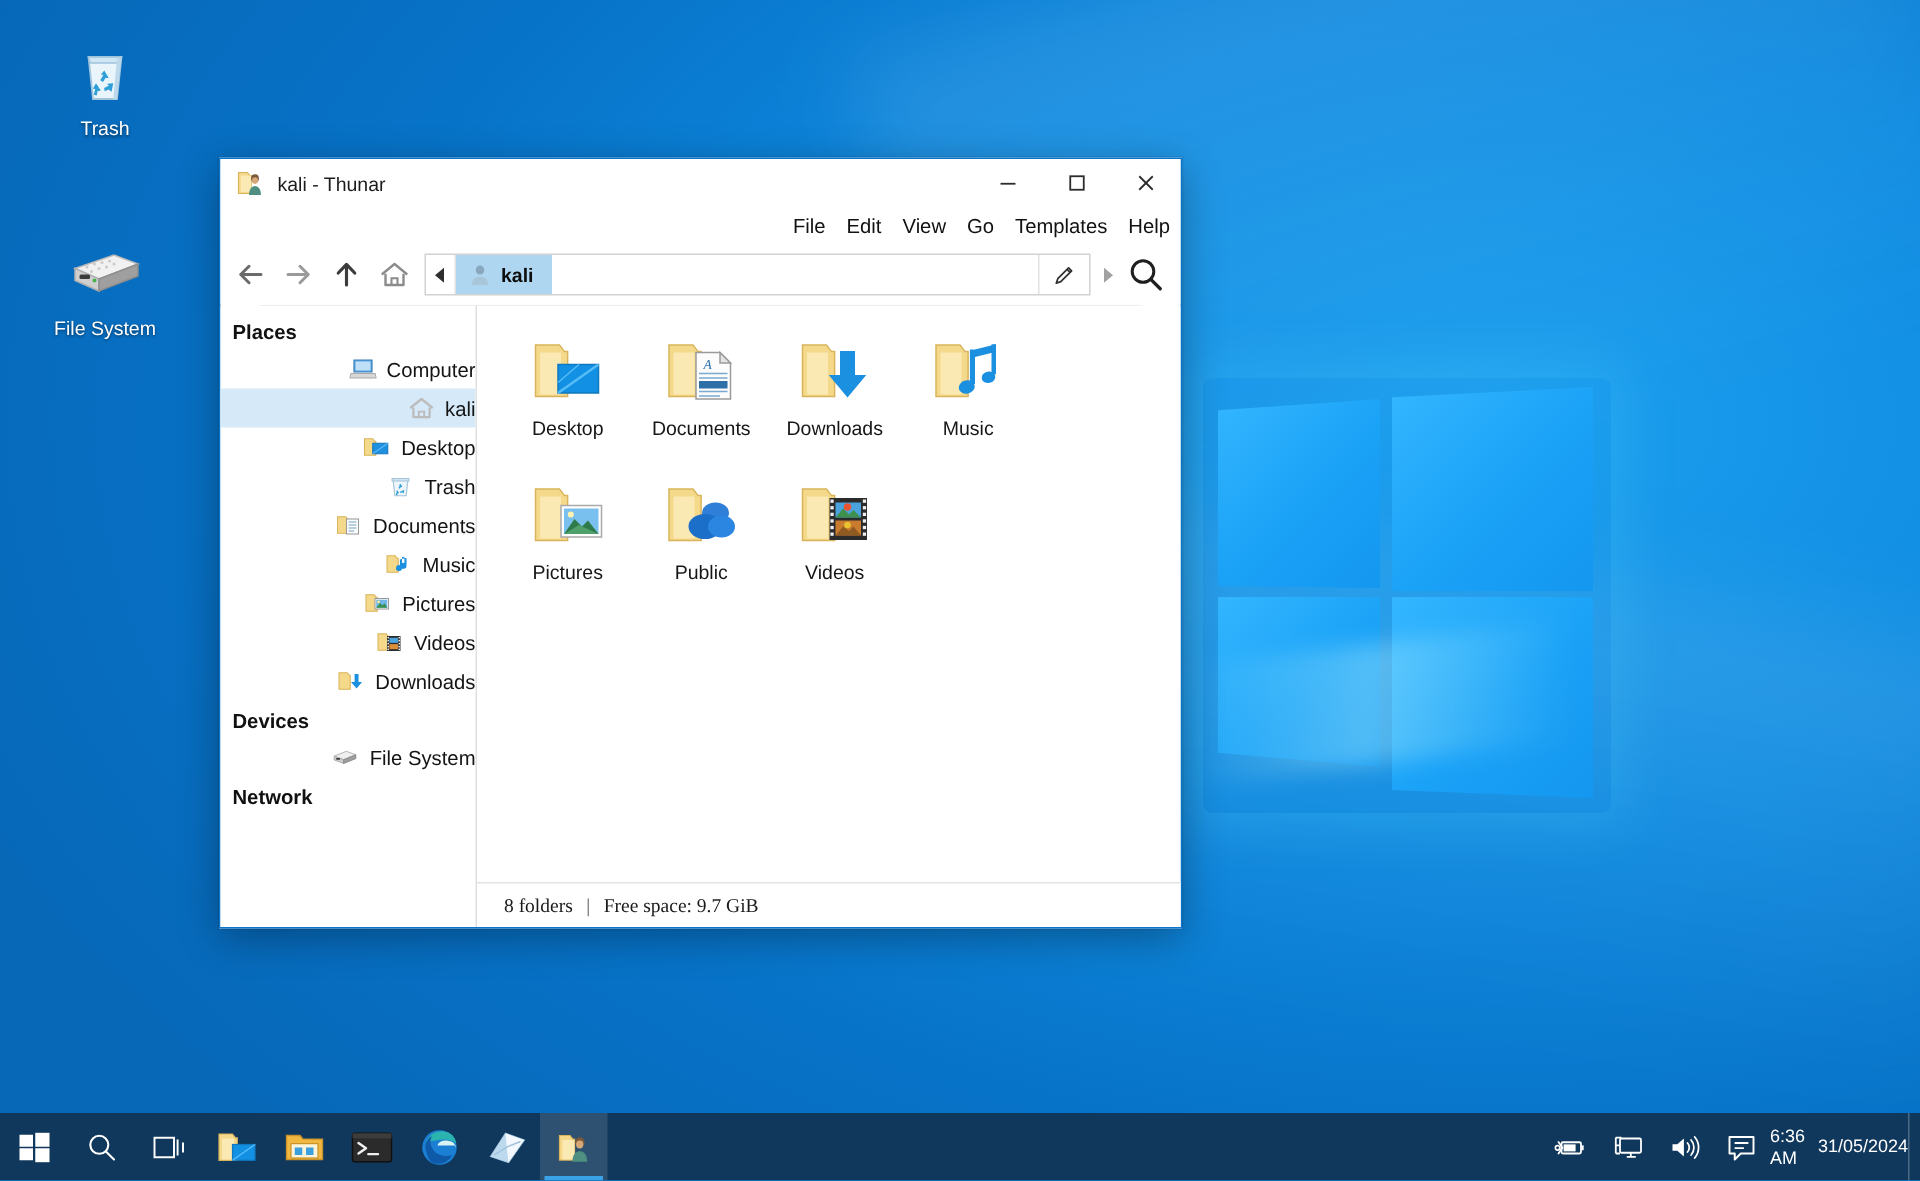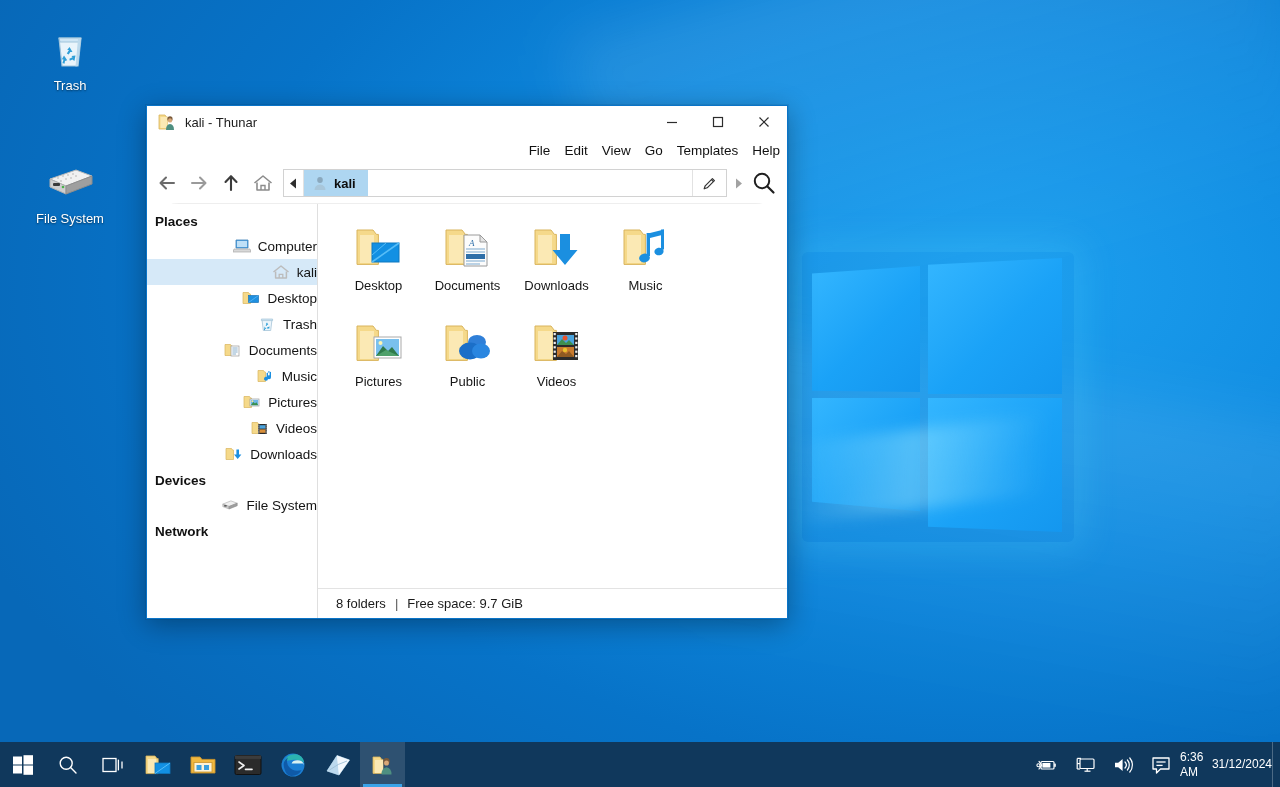--- a/index.html
+++ b/index.html
@@ -150,21 +150,21 @@
   .fitem{
     width:89px; height:96px; display:flex; flex-direction:column; align-items:center;
     justify-content:flex-start; cursor:default; padding-top:4px;
   }
   .fitem .gfx{ width:54px; height:52px; display:flex; align-items:center; justify-content:center; }
   .fitem .lbl{ margin-top:4px; font-size:13px; color:#161616; text-align:center; }
 
   
   #statusbar{
     height:30px; flex:0 0 30px; border-top:1px solid #e3e3e3; background:#fff;
-    display:flex; align-items:center; padding-left:18px; font-size:13px; color:#1a1a1a; gap:0;
+    display:flex; align-items:center; padding-left:18px; font-size:13px; color:#1a1a1a; gap:0;font-family:Liberation Serif, serif;
   }
   #statusbar .sep{ padding:0 9px; color:#555; }
 
   
   #taskbar{
     position:absolute; left:0; top:742px; width:1280px; height:45px;
     background:#10385c; display:flex; align-items:center;
   }
   .tb-btn{
     width:45px; height:45px; display:flex; align-items:center; justify-content:center;
@@ -736,17 +736,17 @@
   <div class="tray-ic">
     <svg width="22" height="20" viewBox="0 0 22 20">
       <path d="M3 3 h16 v11 h-8.5 L6.5 18 v-4 H3 Z" fill="none" stroke="#fff" stroke-width="1.3" stroke-linejoin="round"></path>
       <line x1="6.4" y1="7" x2="15.6" y2="7" stroke="#fff" stroke-width="1.3"></line>
       <line x1="6.4" y1="10.4" x2="12.6" y2="10.4" stroke="#fff" stroke-width="1.3"></line>
     </svg>
   </div>
 
   <div id="tb-clock">
     <span>6:36 AM</span>
-    <span>31/12/2024</span>
+    <span>31/05/2024</span>
   </div>
 
   <div id="tb-showdesk"></div>
 </div>
 
 </body></html>

